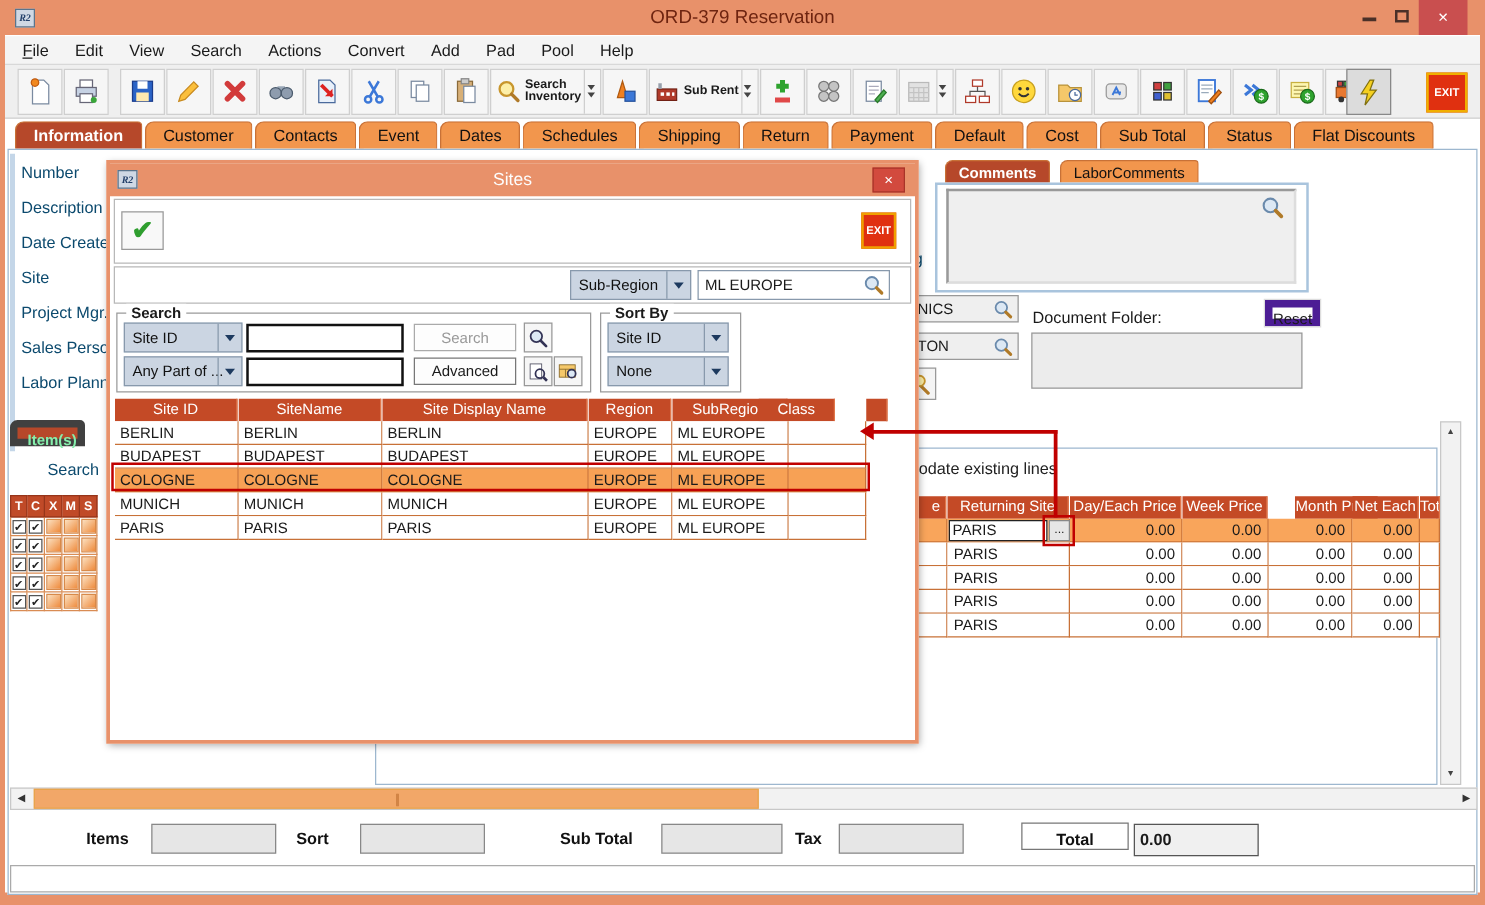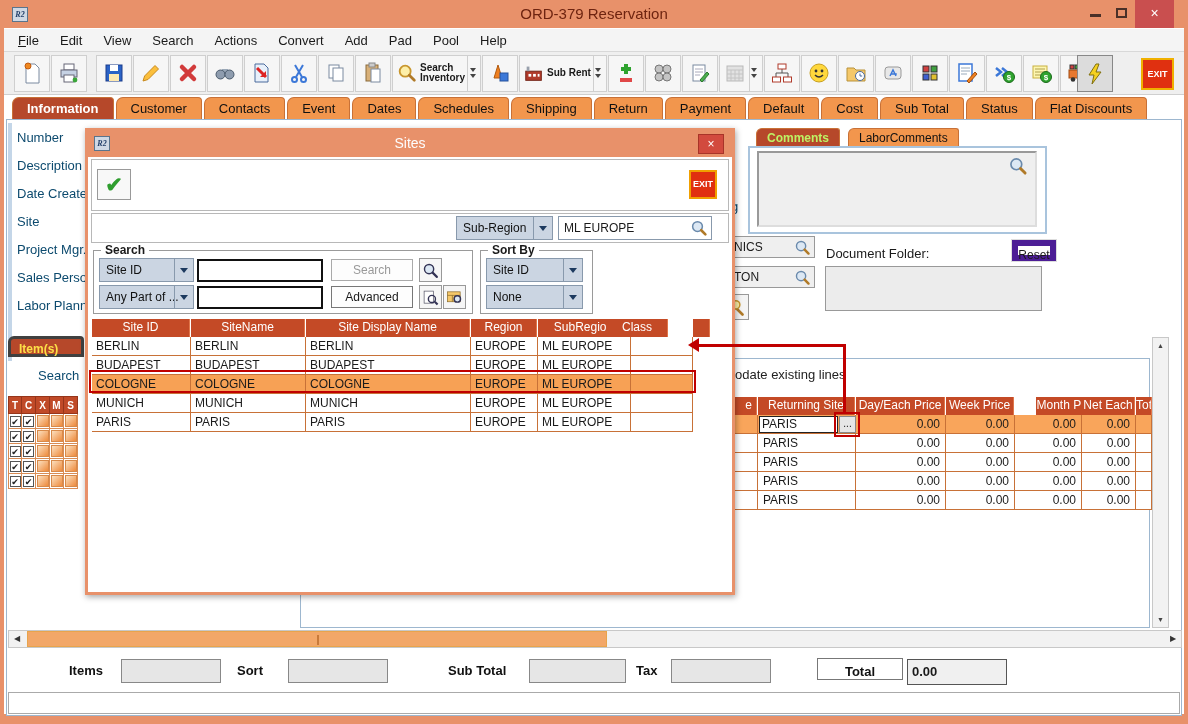--- a/index.html
+++ b/index.html
@@ -47,39 +47,39 @@
   .tabstrip { left:4px; top:95px; width:1180px; height:24px; display:flex; align-items:flex-end; padding-left:8px; gap:2px; }
   .tab { height:22px; background:#F2964D; border:1px solid #C87137; border-bottom:none; border-radius:7px 4px 0 0;
          padding:0 14px; line-height:21px; font-size:13px; color:#111; }
   .tab.active { background:#B6482A; color:#fff; font-weight:bold; }
 
   
   .content { left:6px; top:119px; width:1176px; height:597px; background:#fff; border:1px solid #9DB7CF; }
   .leftstrip { left:8px; top:123px; width:4px; height:238px; background:#c4d6e8; }
   .flabel { font-size:13px; color:#0c4a6e; white-space:nowrap; }
 
-  .items-tab { left:8px; top:336px; width:76px; height:21px; background:#B6482A; border:3px solid #404040;
-               border-radius:6px 4px 0 0; color:#fde047; font-weight:bold; font-size:12px; line-height:20px; padding-left:8px; }
+  .items-tab { left:8px; top:336px; width:60px; height:21px; background:#B6482A; border:6px solid #404040;
+               border-radius:6px 4px 0 0; color:#86efac; font-weight:bold; font-size:12px; line-height:20px; padding-left:8px; }
   .grid { left:8px; top:396px; }
   .ghead { display:flex; }
   .ghead div { width:14px; height:18px; background:#C04A28; border:1px solid #96351a; border-left:none;
                color:#fff; font-size:10px; font-weight:bold; text-align:center; line-height:17px; }
   .ghead div:first-child { border-left:1px solid #96351a; }
   .grow { display:flex; }
   .gcell { width:14px; height:15px; border:1px solid #d98c54; border-top:none; border-left:none;
            display:flex; align-items:center; justify-content:center; }
   .grow .gcell:first-child { border-left:1px solid #d98c54; }
   .cb { width:11px; height:11px; background:#fff; border:1px solid #555; font-size:9px; line-height:10px;
         text-align:center; color:#222; }
   .gblank { width:12px; height:12px; background:linear-gradient(135deg,#fbe0c0,#EE8A3C); border:1px solid #d88a4a; }
 
   
   .ctab { height:19px; border:1px solid #C87137; border-bottom:none; border-radius:6px 3px 0 0; padding:0 10px;
           font-size:12px; line-height:18px; }
-  .ctab.active { background:#B6482A; color:#bef264; font-weight:bold; }
+  .ctab.active { background:#B6482A; color:#ffffff; font-weight:bold; }
   .ctab.idle { background:#F2964D; color:#111; }
   .cpanel { left:748px; top:146px; width:299px; height:88px; border:2px solid #A9C4DD; background:#fff; }
   .cbox { left:757px; top:151px; width:280px; height:76px; background:#efefef; border:2px solid #999;
           border-right-color:#ddd; border-bottom-color:#ddd; }
   .pfield { height:22px; background:#efefef; border:1px solid #999; }
   .doclabel { font-size:13px; }
   .reset { left:1012px; top:240px; width:44px; height:21px; background:#fdfdfd; border:6px solid #4c1d95;
            outline:1px solid #ddd; font-size:12px; text-align:center; line-height:19px; }
   .docbox { left:825px; top:266px; width:217px; height:45px; background:#ececec; border:1px solid #999; }
 

